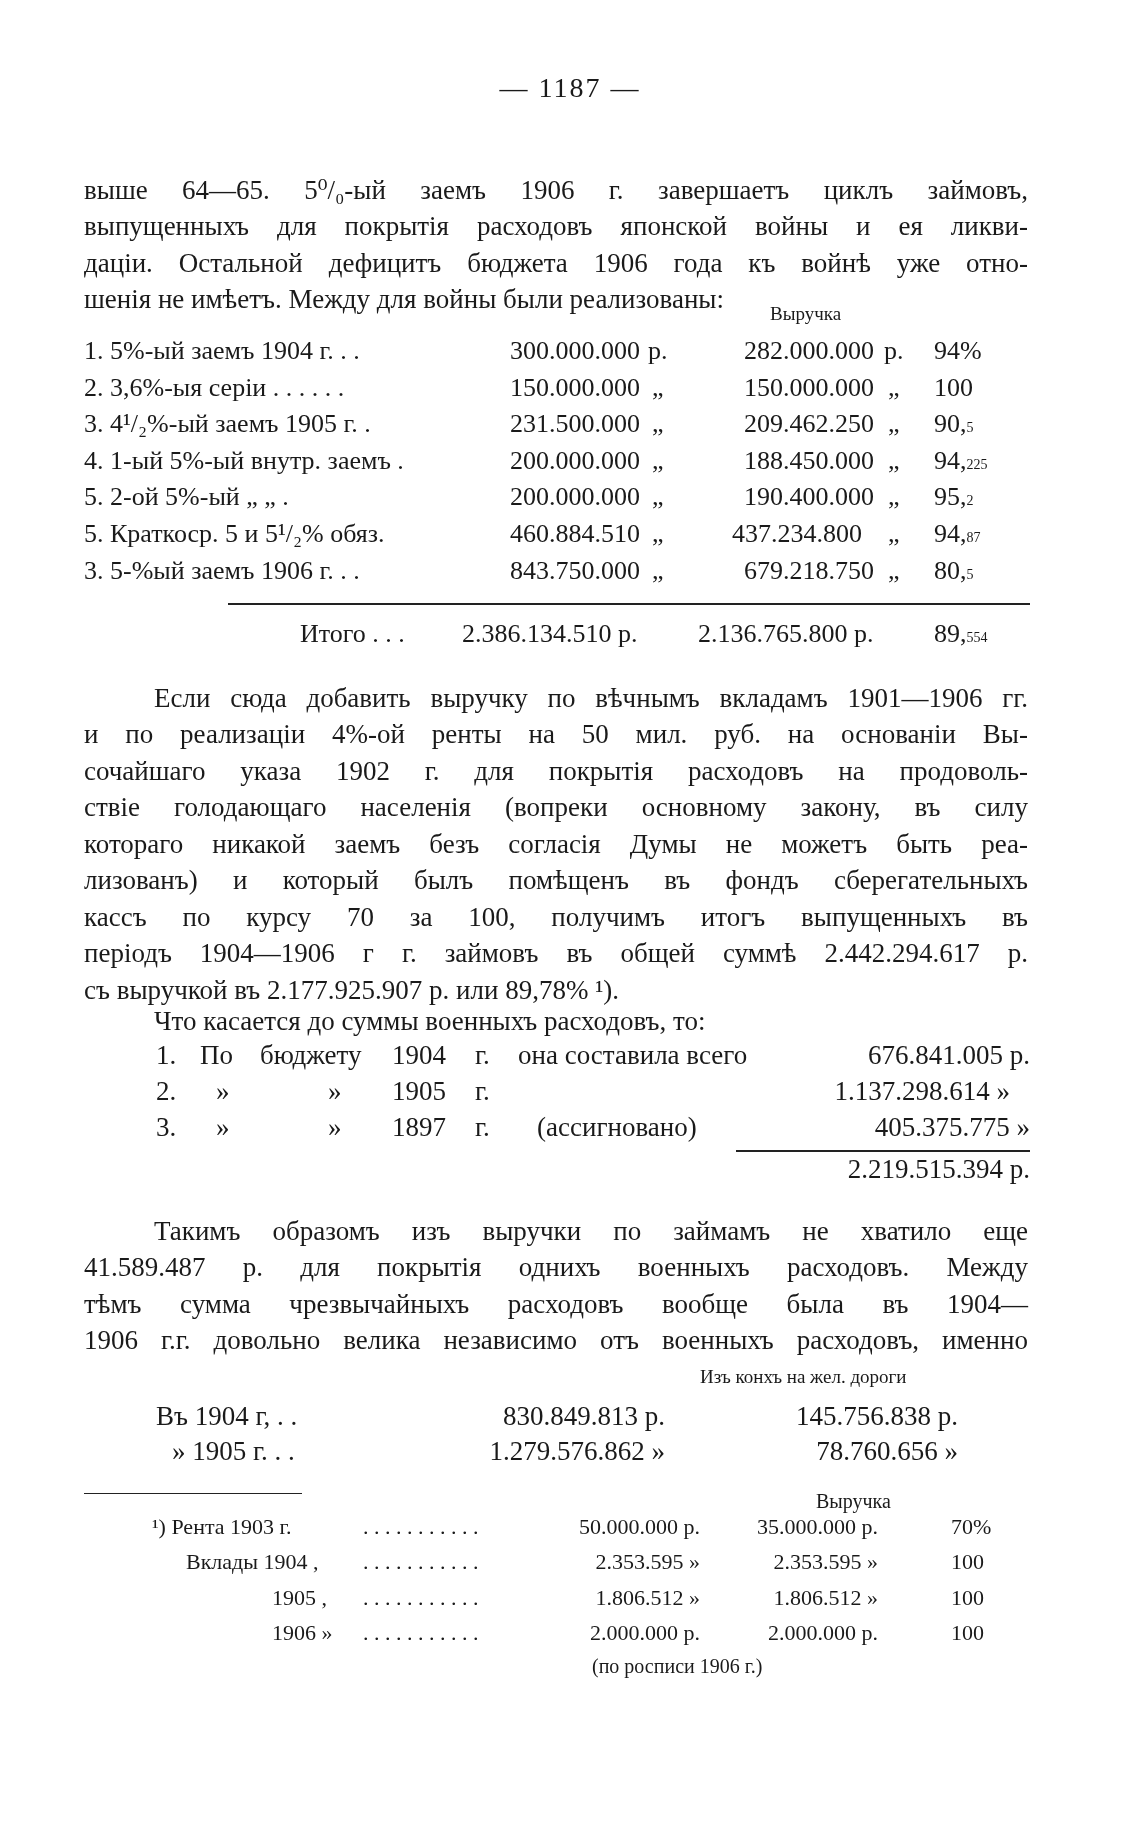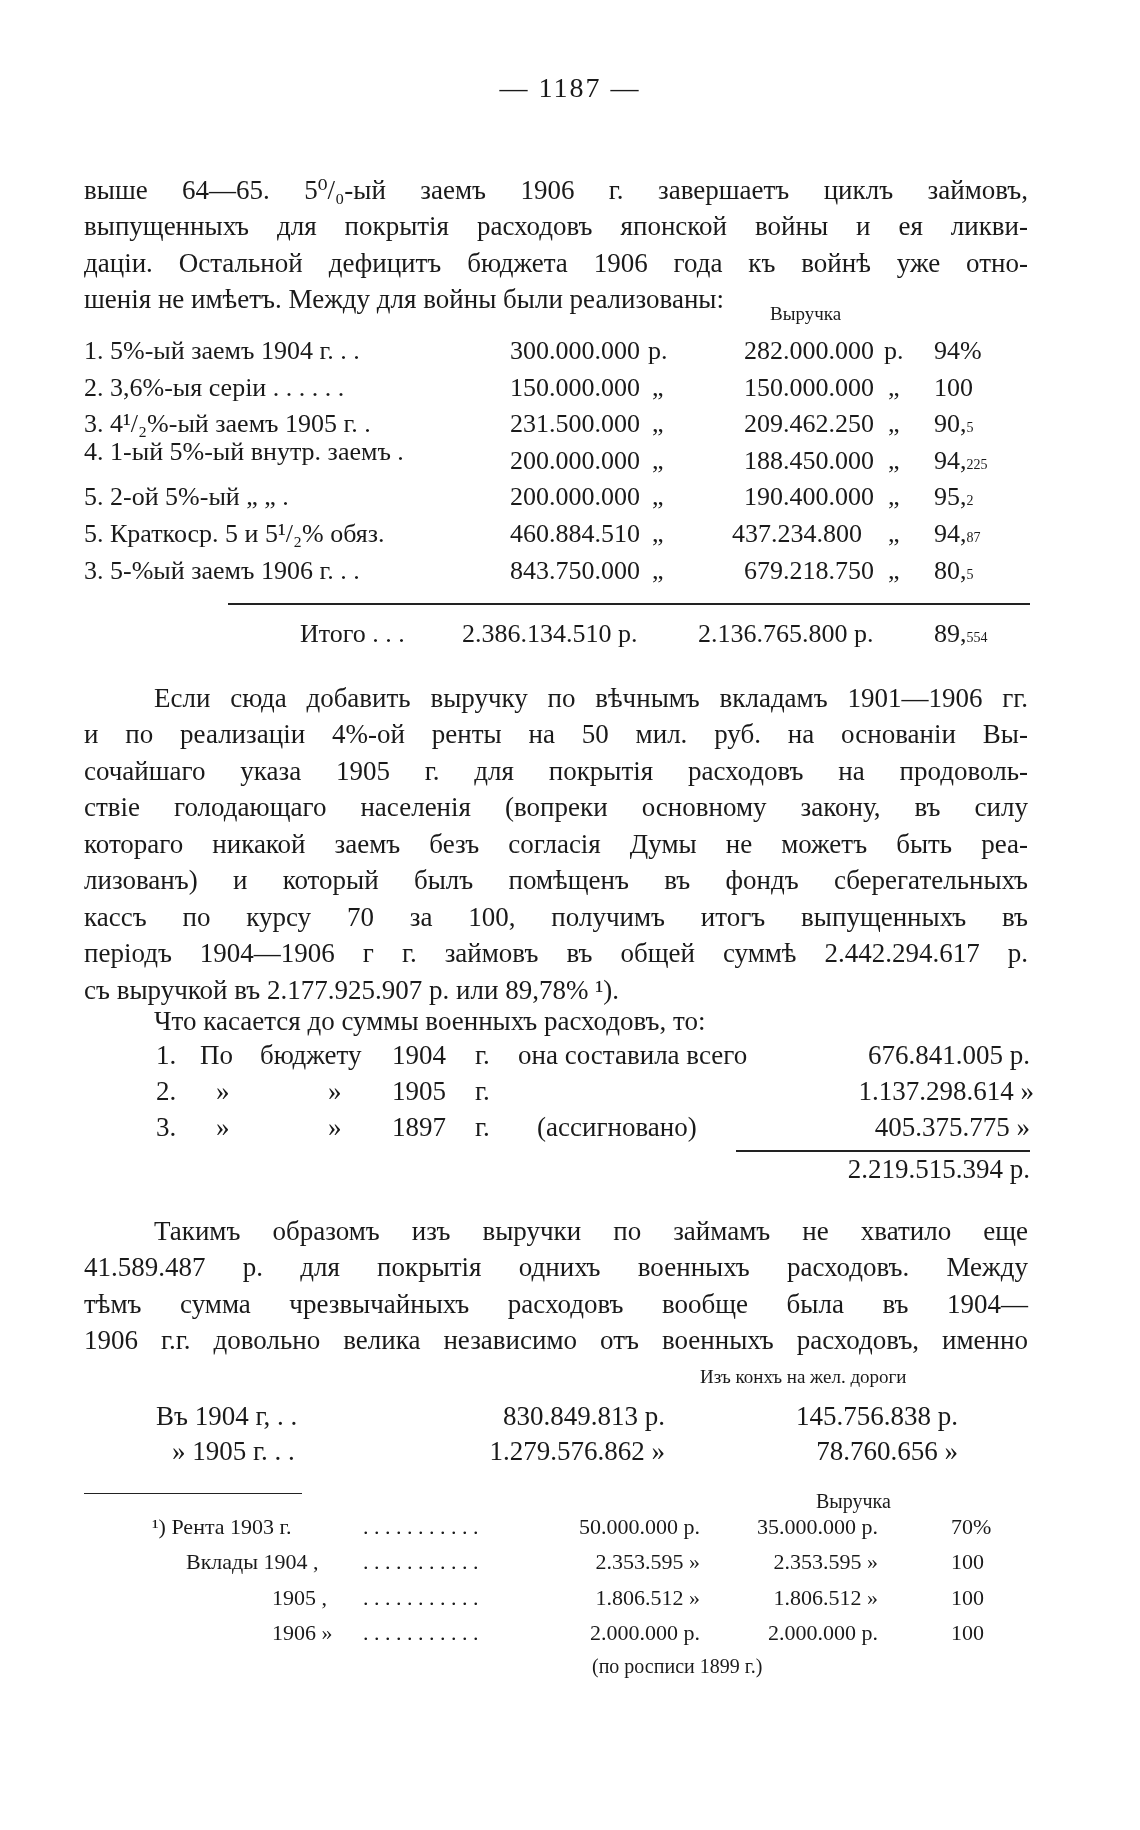--- a/index.html
+++ b/index.html
@@ -52,21 +52,21 @@
   </div>
   <div>
     <div class="cell" style="left:84px;top:406px">3. 4¹/₂%-ый заемъ 1905 г. .</div>
     <div class="cell r" style="left:440px;width:200px;top:406px">231.500.000</div>
     <div class="cell" style="left:652px;top:406px">„</div>
     <div class="cell r" style="left:684px;width:190px;top:406px">209.462.250</div>
     <div class="cell" style="left:888px;top:406px">„</div>
     <div class="cell" style="left:934px;top:406px"><span>90,</span><sub class="s">5</sub></div>
   </div>
   <div>
-    <div class="cell" style="left:84px;top:434px">4. 1-ый 5%-ый внутр. заемъ .</div>
+    <div class="cell" style="left:84px;top:443px">4. 1-ый 5%-ый внутр. заемъ .</div>
     <div class="cell r" style="left:440px;width:200px;top:443px">200.000.000</div>
     <div class="cell" style="left:652px;top:443px">„</div>
     <div class="cell r" style="left:684px;width:190px;top:443px">188.450.000</div>
     <div class="cell" style="left:888px;top:443px">„</div>
     <div class="cell" style="left:934px;top:443px"><span>94,</span><sub class="s">225</sub></div>
   </div>
   <div>
     <div class="cell" style="left:84px;top:479px">5. 2-ой 5%-ый     „     „  .</div>
     <div class="cell r" style="left:440px;width:200px;top:479px">200.000.000</div>
     <div class="cell" style="left:652px;top:479px">„</div>
@@ -97,21 +97,21 @@
     <div class="cell" style="left:300px;top:616px">Итого . . .</div>
     <div class="cell" style="left:462px;top:616px">2.386.134.510 р.</div>
     <div class="cell" style="left:698px;top:616px">2.136.765.800 р.</div>
     <div class="cell" style="left:934px;top:616px"><span>89,</span><sub class="s">554</sub></div>
   </div>
 </div>
 
 <div>
   <div class="line indent" style="top:680px">Если сюда добавить выручку по вѣчнымъ вкладамъ 1901—1906 гг.</div>
   <div class="line" style="top:716px">и по реализаціи 4%-ой ренты на 50 мил. руб. на основаніи Вы-</div>
-  <div class="line" style="top:753px">сочайшаго указа 1905 г. для покрытія расходовъ на продоволь-</div>
+  <div class="line" style="top:753px">сочайшаго указа 1902 г. для покрытія расходовъ на продоволь-</div>
   <div class="line" style="top:789px">ствіе голодающаго населенія (вопреки основному закону, въ силу</div>
   <div class="line" style="top:826px">котораго никакой заемъ безъ согласія Думы не можетъ быть реа-</div>
   <div class="line" style="top:862px">лизованъ) и который былъ помѣщенъ въ фондъ сберегательныхъ</div>
   <div class="line" style="top:899px">кассъ по курсу 70 за 100, получимъ итогъ выпущенныхъ въ</div>
   <div class="line" style="top:935px">періодъ 1904—1906 г г. займовъ въ общей суммѣ 2.442.294.617 р.</div>
   <div class="line last" style="top:972px;width:700px">съ выручкой въ 2.177.925.907 р. или 89,78% ¹).</div>
 </div>
 
 <div class="line indent last" style="top:1003px;width:640px">Что касается до суммы военныхъ расходовъ, то:</div>
 
@@ -125,21 +125,21 @@
     <div class="cell" style="left:518px;top:1040px">она составила всего</div>
     <div class="cell r" style="left:760px;width:270px;top:1040px">676.841.005 р.</div>
   </div>
   <div>
     <div class="cell" style="left:156px;top:1076px">2.</div>
     <div class="cell" style="left:216px;top:1076px">»</div>
     <div class="cell" style="left:328px;top:1076px">»</div>
     <div class="cell" style="left:392px;top:1076px">1905</div>
     <div class="cell" style="left:475px;top:1076px">г.</div>
     <div class="cell" style="left:518px;top:1076px"></div>
-    <div class="cell r" style="left:764px;width:270px;top:1076px">1.137.298.614 »</div>
+    <div class="cell r" style="left:740px;width:270px;top:1076px">1.137.298.614 »</div>
   </div>
   <div>
     <div class="cell" style="left:156px;top:1112px">3.</div>
     <div class="cell" style="left:216px;top:1112px">»</div>
     <div class="cell" style="left:328px;top:1112px">»</div>
     <div class="cell" style="left:392px;top:1112px">1897</div>
     <div class="cell" style="left:475px;top:1112px">г.</div>
     <div class="cell" style="left:537px;top:1112px">(ассигновано)</div>
     <div class="cell r" style="left:760px;width:270px;top:1112px">405.375.775 »</div>
   </div>
@@ -192,14 +192,14 @@
     <div class="cell r" style="left:740px;width:138px;top:1585px">1.806.512 »</div>
     <div class="cell" style="left:951px;top:1585px">100</div>
   </div>
   <div>
     <div class="cell" style="left:272px;top:1620px">1906 »</div>
     <div class="cell" style="left:363px;top:1620px">. . . . . . . . . . .</div>
     <div class="cell r" style="left:560px;width:140px;top:1620px">2.000.000 р.</div>
     <div class="cell r" style="left:740px;width:138px;top:1620px">2.000.000 р.</div>
     <div class="cell" style="left:951px;top:1620px">100</div>
   </div>
-  <div class="cell" style="left:592px;top:1655px;font-size:20px">(по росписи 1899 г.)</div>
+  <div class="cell" style="left:592px;top:1655px;font-size:20px">(по росписи 1906 г.)</div>
 </div>
 
 </body></html>

